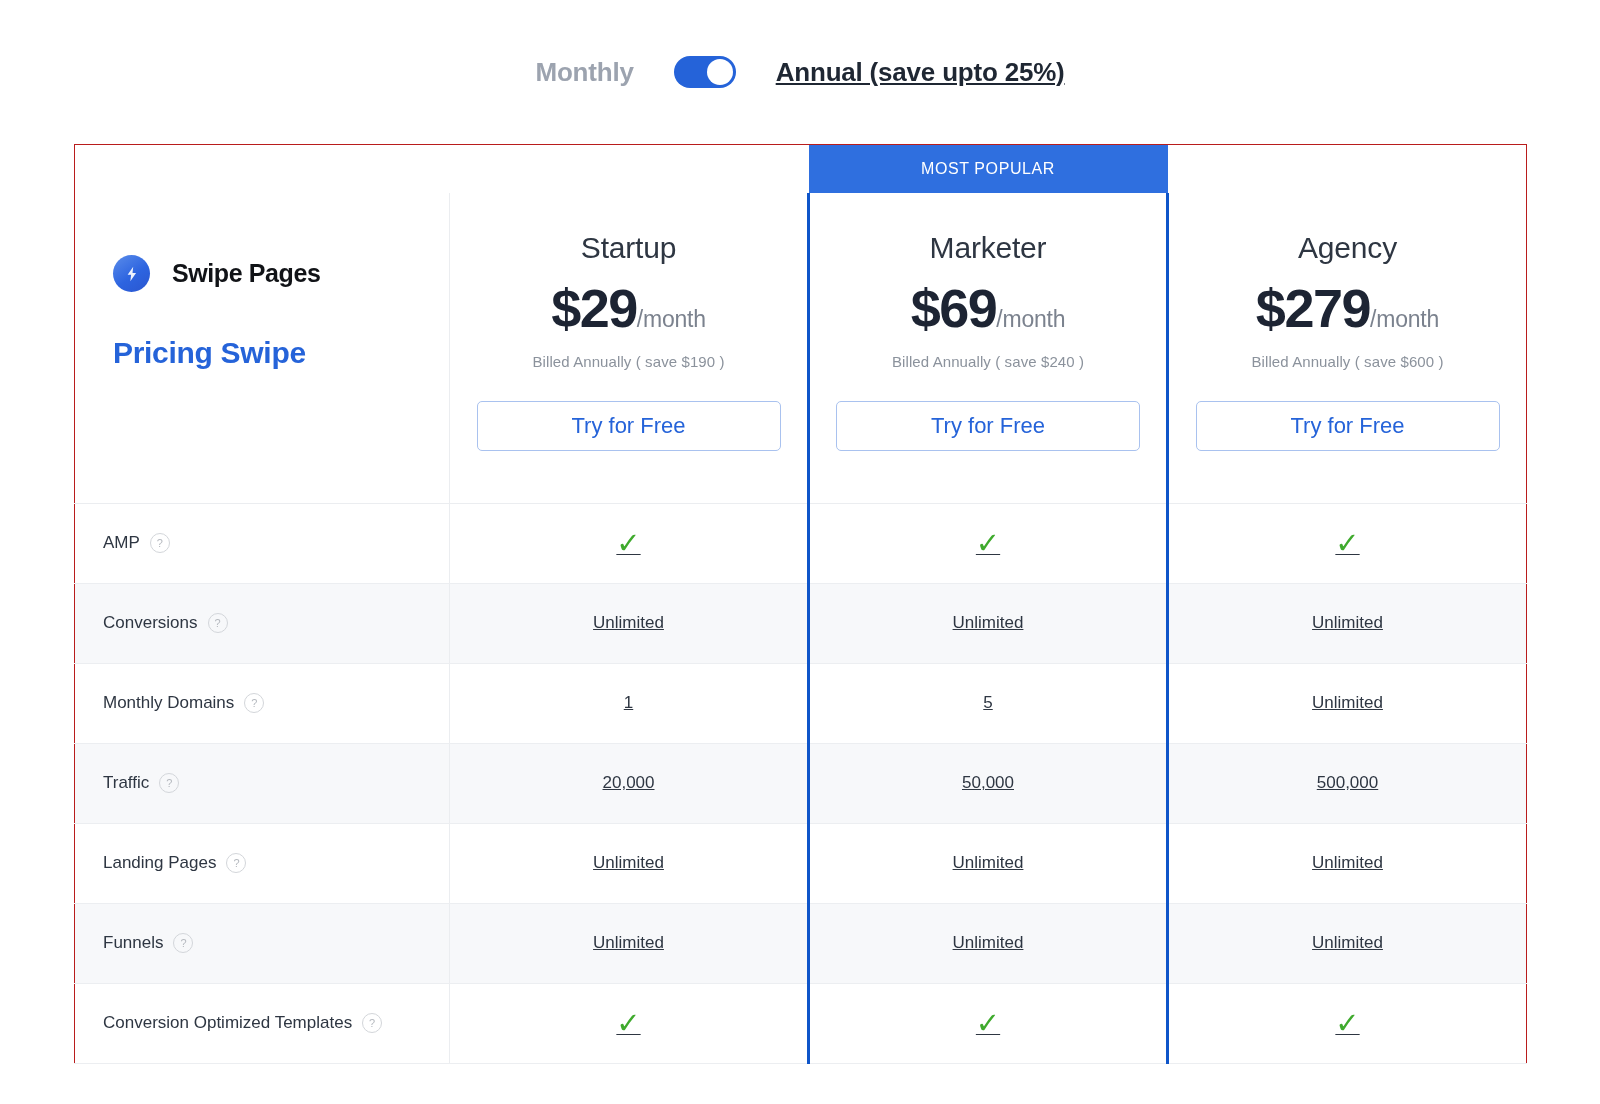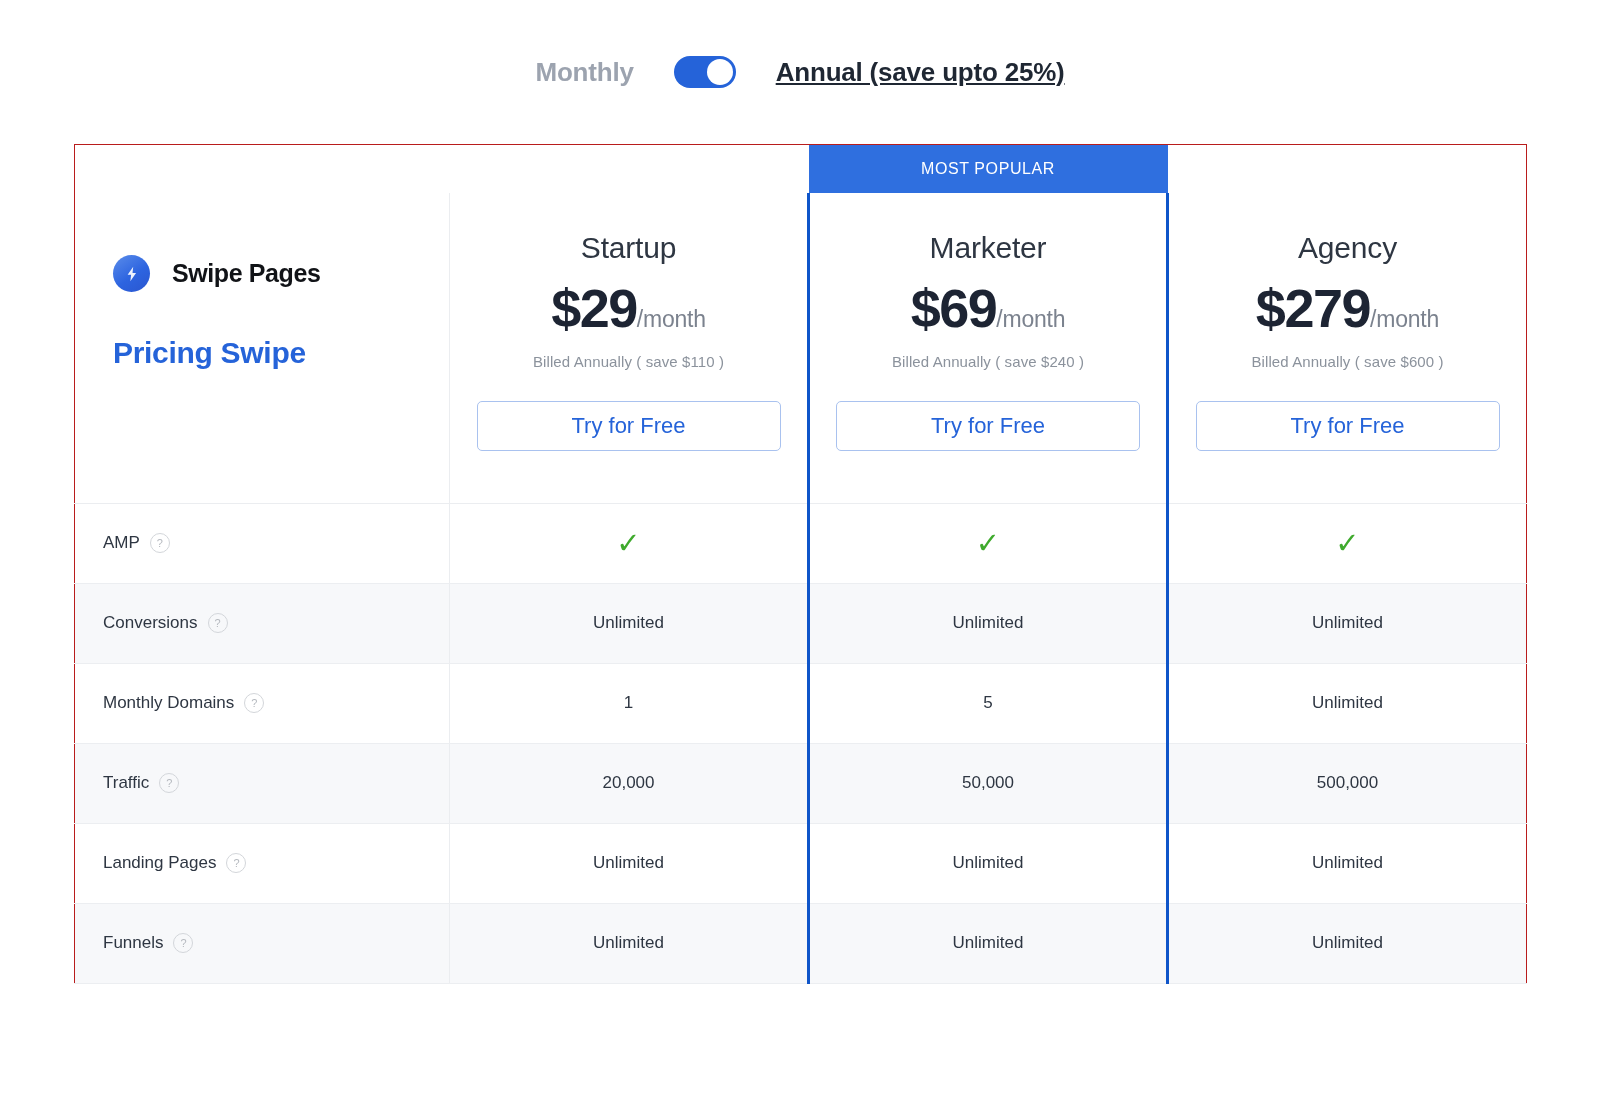--- a/index.html
+++ b/index.html
@@ -178,20 +178,21 @@
   .pop-left  { border-left: 3px solid #0f55c9 !important; }
   .pop-right { border-right: 3px solid #0f55c9 !important; }
 
   
   .frow td {
     height: 80px;
     padding: 0;
     font-size: 17px;
     color: #2e3642;
     border-bottom: 1px solid #eceef1;
+    text-decoration: underline;
   }
   .frow td.fname {
     padding-left: 28px;
     border-right: 1px solid #ebedf0;
     white-space: nowrap;
   }
   .frow td.fval {
     text-align: center;
     color: #2e3642;
   }
@@ -265,21 +266,21 @@
           </div>
           <div class="pricing-title">Pricing Swipe</div>
         </td>
 
         <td>
           <div class="plan-card">
             <div class="plan-name">Startup</div>
             <div class="plan-price">
               <span class="amount">$29</span><span class="period">/month</span>
             </div>
-            <div class="plan-billed">Billed Annually ( save $110 )</div>
+            <div class="plan-billed">Billed Annually ( save $190 )</div>
             <button class="try-btn">Try for Free</button>
           </div>
         </td>
 
         <td class="pop-left pop-right">
           <div class="plan-card">
             <div class="plan-name">Marketer</div>
             <div class="plan-price">
               <span class="amount">$69</span><span class="period">/month</span>
             </div>
@@ -347,15 +348,24 @@
         </tr>
         <tr class="frow alt">
           <td class="fname"><span class="fname-inner">
               <span>Funnels</span>
               <span class="help-icon">?</span>
             </span></td>
           <td class="fval"><span>Unlimited</span></td>
           <td class="fval pop-left pop-right"><span>Unlimited</span></td>
           <td class="fval"><span>Unlimited</span></td>
         </tr>
+        <tr class="frow">
+          <td class="fname"><span class="fname-inner">
+              <span>Conversion Optimized Templates</span>
+              <span class="help-icon">?</span>
+            </span></td>
+          <td class="fval"><span class="check">✓</span></td>
+          <td class="fval pop-left pop-right"><span class="check">✓</span></td>
+          <td class="fval"><span class="check">✓</span></td>
+        </tr>
       </tbody>
   </table>
 </div>
 
 </body></html>

